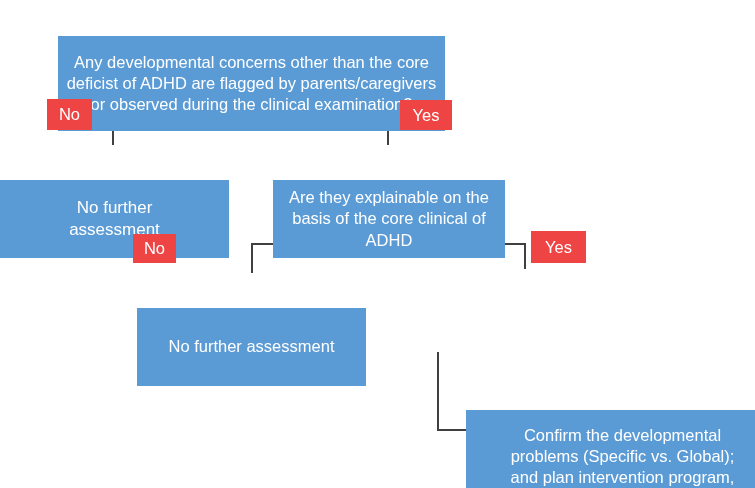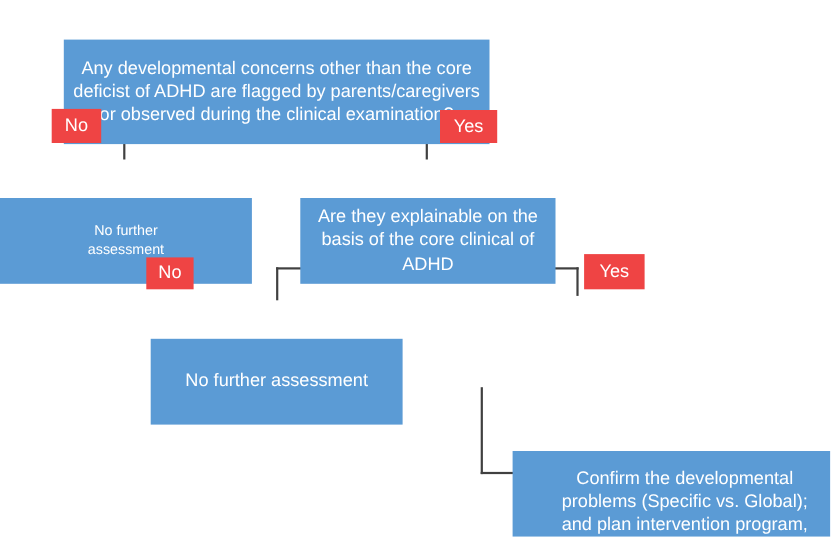--- a/index.html
+++ b/index.html
@@ -49,21 +49,21 @@
   .connector {
     position: absolute;
     background: #404040;
     z-index: 1;
   }
   .h-line { height: 2px; }
   .v-line { width: 2px; }
 
   
   #node-root      { left: 58px;  top: 0px;   width: 387px; height: 95px;  font-size: 16.5px; }
-  #node-no1       { left: 0px;   top: 144px; width: 229px; height: 78px;  font-size: 13px; }
+  #node-no1       { left: 0px;   top: 144px; width: 229px; height: 78px;  font-size: 17px; }
   #node-decision2 { left: 273px; top: 144px; width: 232px; height: 78px;  font-size: 16.5px; }
   #node-no2       { left: 137px; top: 272px; width: 229px; height: 78px;  font-size: 16.5px; }
   #node-admin     { left: 412px; top: 268px; width: 225px; height: 84px;  font-size: 16.5px; }
   #node-confirm   { left: 466px; top: 374px; width: 289px; height: 114px; font-size: 16.5px; padding-left: 24px; }
 
   
   #label-no-1  { left: 47px;  top: 99px;  width: 45px; height: 31px; font-size: 16.5px; }
   #label-yes-1 { left: 400px; top: 100px; width: 52px; height: 30px; font-size: 16.5px; }
   #label-no-2  { left: 133px; top: 234px; width: 43px; height: 29px; font-size: 16.5px; }
   #label-yes-2 { left: 531px; top: 231px; width: 55px; height: 32px; font-size: 16.5px; }

